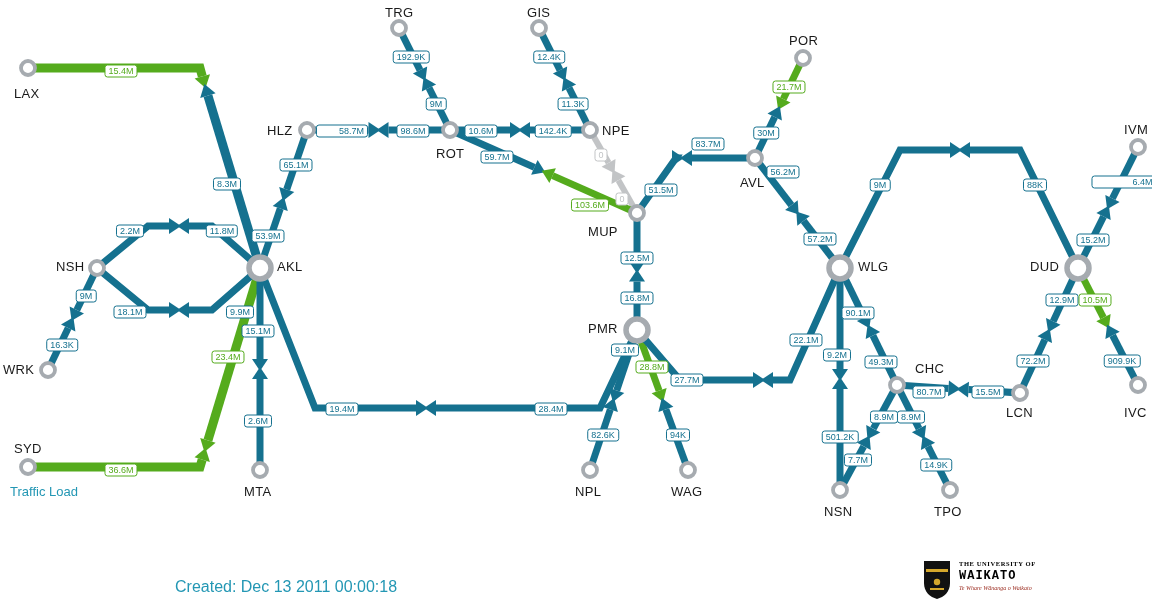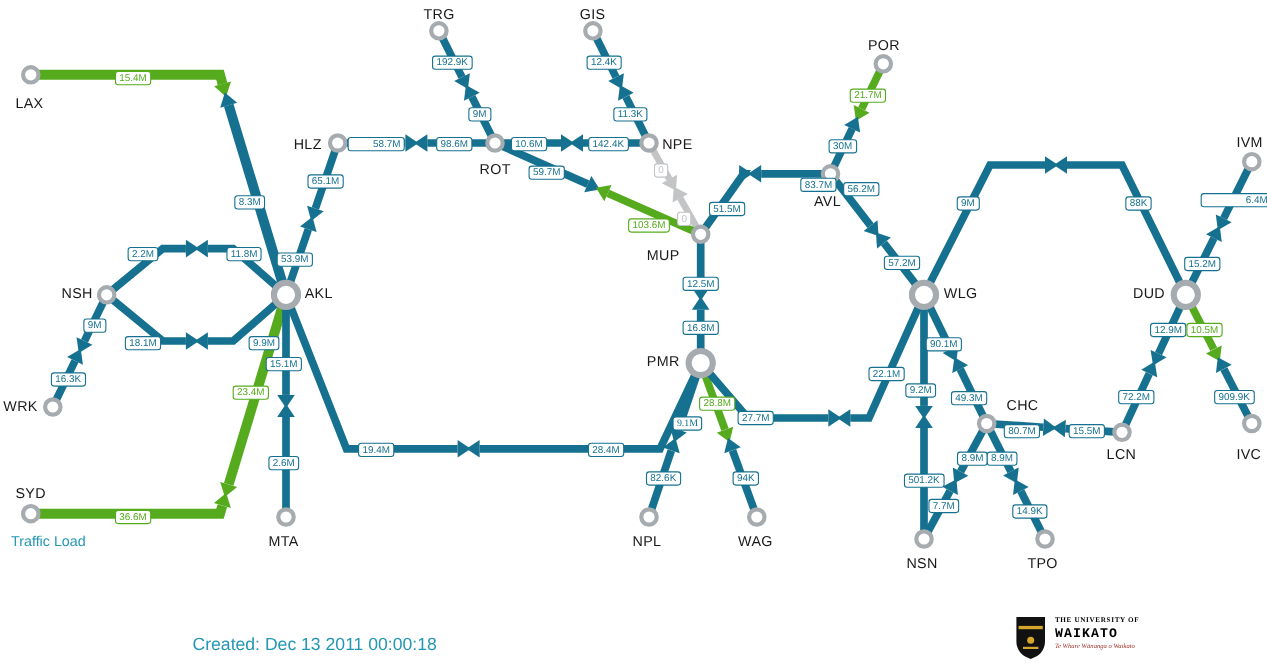--- a/index.html
+++ b/index.html
@@ -199,30 +199,30 @@
       <div class="lbl" style="left: 411px; top: 57px; border-color: rgb(21, 113, 143); color: rgb(21, 113, 143);">192.9K</div>
       <div class="lbl" style="left: 481px; top: 131px; border-color: rgb(21, 113, 143); color: rgb(21, 113, 143);">10.6M</div>
       <div class="lbl" style="left: 553px; top: 131px; border-color: rgb(21, 113, 143); color: rgb(21, 113, 143);">142.4K</div>
       <div class="lbl" style="left: 549px; top: 57px; border-color: rgb(21, 113, 143); color: rgb(21, 113, 143);">12.4K</div>
       <div class="lbl" style="left: 573px; top: 104px; border-color: rgb(21, 113, 143); color: rgb(21, 113, 143);">11.3K</div>
       <div class="lbl" style="left: 601px; top: 155px; border-color: rgb(194, 196, 198); color: rgb(194, 196, 198);">0</div>
       <div class="lbl" style="left: 622px; top: 199px; border-color: rgb(194, 196, 198); color: rgb(194, 196, 198);">0</div>
       <div class="lbl" style="left: 497px; top: 157px; border-color: rgb(21, 113, 143); color: rgb(21, 113, 143);">59.7M</div>
       <div class="lbl" style="left: 590px; top: 205px; border-color: rgb(85, 171, 29); color: rgb(85, 171, 29);">103.6M</div>
       <div class="lbl" style="left: 661px; top: 190px; border-color: rgb(21, 113, 143); color: rgb(21, 113, 143);">51.5M</div>
-      <div class="lbl" style="left: 708px; top: 168px; border-color: rgb(21, 113, 143); color: rgb(21, 113, 143); margin-left: 36px;">83.7M</div>
+      <div class="lbl" style="left: 708px; top: 144px; border-color: rgb(21, 113, 143); color: rgb(21, 113, 143);">83.7M</div>
       <div class="lbl" style="left: 789px; top: 87px; border-color: rgb(85, 171, 29); color: rgb(85, 171, 29);">21.7M</div>
       <div class="lbl" style="left: 766px; top: 133px; border-color: rgb(21, 113, 143); color: rgb(21, 113, 143);">30M</div>
       <div class="lbl" style="left: 783px; top: 172px; border-color: rgb(21, 113, 143); color: rgb(21, 113, 143);">56.2M</div>
       <div class="lbl" style="left: 820px; top: 239px; border-color: rgb(21, 113, 143); color: rgb(21, 113, 143);">57.2M</div>
       <div class="lbl" style="left: 637px; top: 258px; border-color: rgb(21, 113, 143); color: rgb(21, 113, 143);">12.5M</div>
       <div class="lbl" style="left: 637px; top: 298px; border-color: rgb(21, 113, 143); color: rgb(21, 113, 143);">16.8M</div>
       <div class="lbl" style="left: 342px; top: 409px; border-color: rgb(21, 113, 143); color: rgb(21, 113, 143);">19.4M</div>
       <div class="lbl" style="left: 551px; top: 409px; border-color: rgb(21, 113, 143); color: rgb(21, 113, 143);">28.4M</div>
-      <div class="lbl" style="left: 625px; top: 385px; border-color: rgb(21, 113, 143); color: rgb(21, 113, 143); font-family: Liberation Serif, serif;">9.1M</div>
+      <div class="lbl" style="left: 625px; top: 350px; border-color: rgb(21, 113, 143); color: rgb(21, 113, 143);">9.1M</div>
       <div class="lbl" style="left: 603px; top: 435px; border-color: rgb(21, 113, 143); color: rgb(21, 113, 143);">82.6K</div>
       <div class="lbl" style="left: 652px; top: 367px; border-color: rgb(85, 171, 29); color: rgb(85, 171, 29);">28.8M</div>
       <div class="lbl" style="left: 678px; top: 435px; border-color: rgb(21, 113, 143); color: rgb(21, 113, 143);">94K</div>
       <div class="lbl" style="left: 687px; top: 380px; border-color: rgb(21, 113, 143); color: rgb(21, 113, 143);">27.7M</div>
       <div class="lbl" style="left: 806px; top: 340px; border-color: rgb(21, 113, 143); color: rgb(21, 113, 143);">22.1M</div>
       <div class="lbl" style="left: 837px; top: 355px; border-color: rgb(21, 113, 143); color: rgb(21, 113, 143);">9.2M</div>
       <div class="lbl" style="left: 840px; top: 437px; border-color: rgb(21, 113, 143); color: rgb(21, 113, 143);">501.2K</div>
       <div class="lbl" style="left: 858px; top: 313px; border-color: rgb(21, 113, 143); color: rgb(21, 113, 143);">90.1M</div>
       <div class="lbl" style="left: 881px; top: 362px; border-color: rgb(21, 113, 143); color: rgb(21, 113, 143);">49.3M</div>
       <div class="lbl" style="left: 884px; top: 417px; border-color: rgb(21, 113, 143); color: rgb(21, 113, 143);">8.9M</div>

